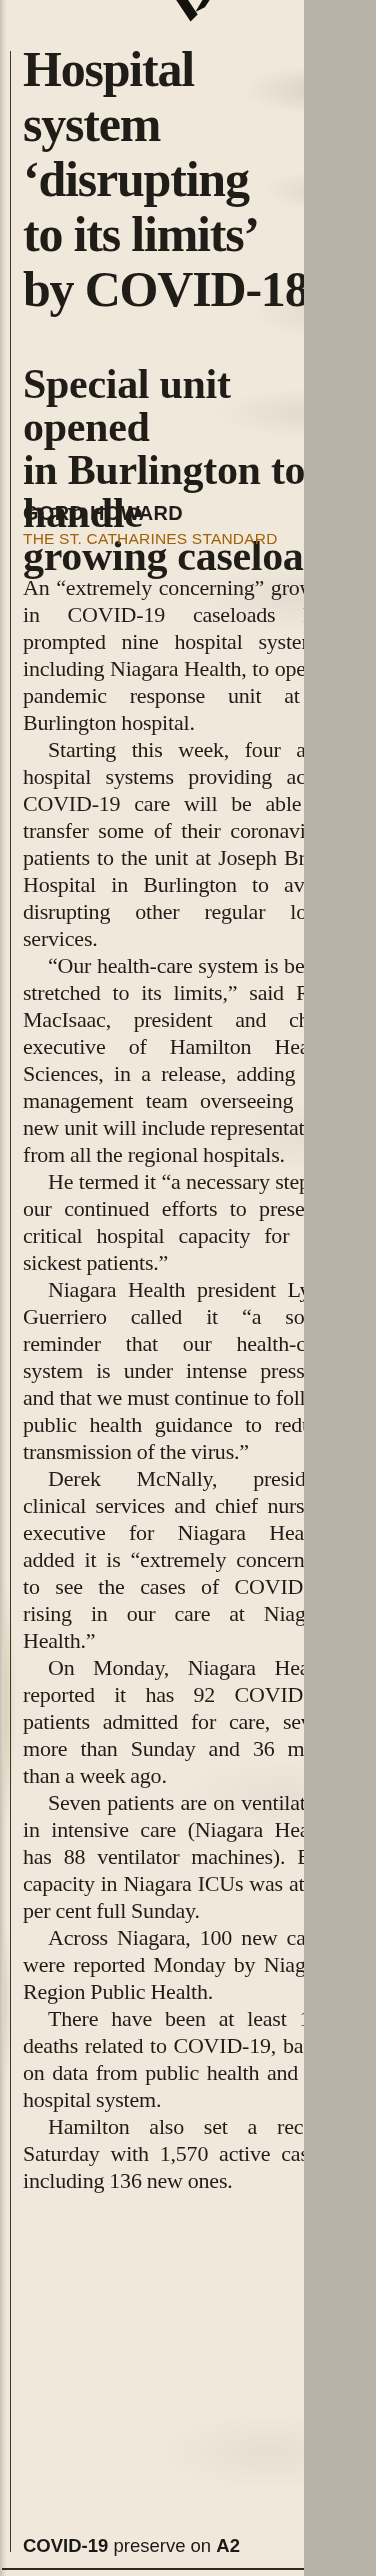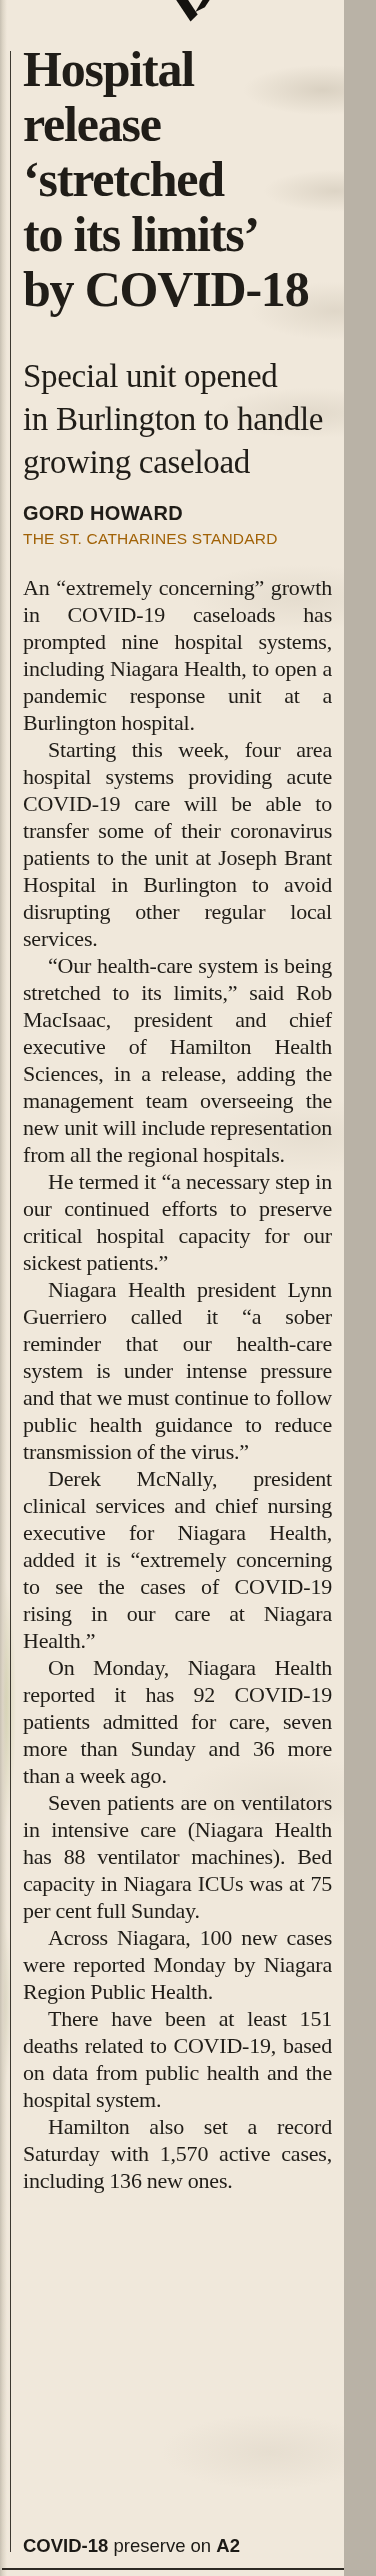--- a/index.html
+++ b/index.html
@@ -1,19 +1,19 @@
 <!DOCTYPE html>
 <html style="font-size:9.6px"><head>
 <meta charset="utf-8">
 <title>Document</title>
 <style>
   html,body{margin:0;padding:0;}
   body{width:376px;background:#b9b2a6;}
   .page{
-    position:relative;width:344px;height:2576px;overflow:hidden;
+    position:relative;width:304px;height:2576px;overflow:hidden;
     background:#f0e8db;color:#201d18;
     font-family:"Liberation Serif","DejaVu Serif",serif;
   }
   
   .page::before{
     content:"";position:absolute;inset:0;pointer-events:none;
     background:
       radial-gradient(ellipse 114px 36px at 323px 90px, rgba(165,155,135,.30), transparent 70%),
       radial-gradient(ellipse 102px 30px at 335px 191px, rgba(165,155,135,.26), transparent 70%),
       radial-gradient(ellipse 120px 42px at 335px 311px, rgba(165,155,135,.22), transparent 70%),
@@ -34,21 +34,21 @@
     background:#3c3830;
     box-shadow:-2.4px 0 0 -0.6px #a59e90;
   }
   .cutoff-mark{position:absolute;left:175px;top:0;}
   .headline{
     position:absolute;left:23px;top:8.4px;width:323px;
     font-size:50px;line-height:55px;font-weight:700;letter-spacing:-1.2px;
   }
   .subhead{
     position:absolute;left:23px;top:328px;width:323px;
-    font-size:33px;line-height:43px;font-weight:400;letter-spacing:-0.3px;
+    font-size:42px;line-height:43px;font-weight:700;letter-spacing:-0.3px;
   }
   .byline{
     position:absolute;left:23px;top:474px;width:311px;
     font-family:"Liberation Sans","DejaVu Sans",sans-serif;
     margin-top:28px;
   }
   .byline-author{font-size:20px;font-weight:700;letter-spacing:0.3px;}
   .byline-affil{font-size:15.5px;font-weight:400;letter-spacing:0.2px;margin-top:5.4px;color:#a16207;}
   .body-text{
     position:absolute;left:23px;top:530px;width:309px;
@@ -77,22 +77,22 @@
 
   <div class="column-rule"></div>
 
   <svg class="cutoff-mark" width="43" height="24" viewBox="0 0 72 40">
     <path d="M2,0 L26,36 L38,24 L22,0 Z" fill="#14120f"></path>
     <path d="M46,0 L34,20 L50,12 L58,0 Z" fill="#14120f"></path>
   </svg>
 
   <h1 class="headline">
     <div>Hospital</div>
-    <div>release</div>
-    <div>‘stretched</div>
+    <div>system</div>
+    <div>‘disrupting</div>
     <div>to its limits’</div>
     <div>by COVID-18</div>
   </h1>
 
   <h2 class="subhead">
     <div>Special unit opened</div>
     <div>in Burlington to handle</div>
     <div>growing caseload</div>
   </h2>
 
@@ -109,21 +109,21 @@
     <p>Niagara Health president Lynn Guerriero called it “a sober reminder that our health-care system is under intense pressure and that we must continue to follow public health guidance to reduce transmission of the virus.”</p>
     <p>Derek McNally, president clinical services and chief nursing executive for Niagara Health, added it is “extremely concerning to see the cases of COVID-19 rising in our care at Niagara Health.”</p>
     <p>On Monday, Niagara Health reported it has 92 COVID-19 patients admitted for care, seven more than Sunday and 36 more than a week ago.</p>
     <p>Seven patients are on ventilators in intensive care (Niagara Health has 88 ventilator machines). Bed capacity in Niagara ICUs was at 75 per cent full Sunday.</p>
     <p>Across Niagara, 100 new cases were reported Monday by Niagara Region Public Health.</p>
     <p>There have been at least 151 deaths related to COVID-19, based on data from public health and the hospital system.</p>
     <p>Hamilton also set a record Saturday with 1,570 active cases, including 136 new ones.</p>
   </div>
 
   <div class="footer-line">
-    <span class="b">COVID-18</span>
+    <span class="b">COVID-19</span>
     <span class="r">preserve on</span>
     <span class="b">A2</span>
   </div>
 
   <div class="bottom-rule"></div>
 
 </div>
 
 
 </body></html>

